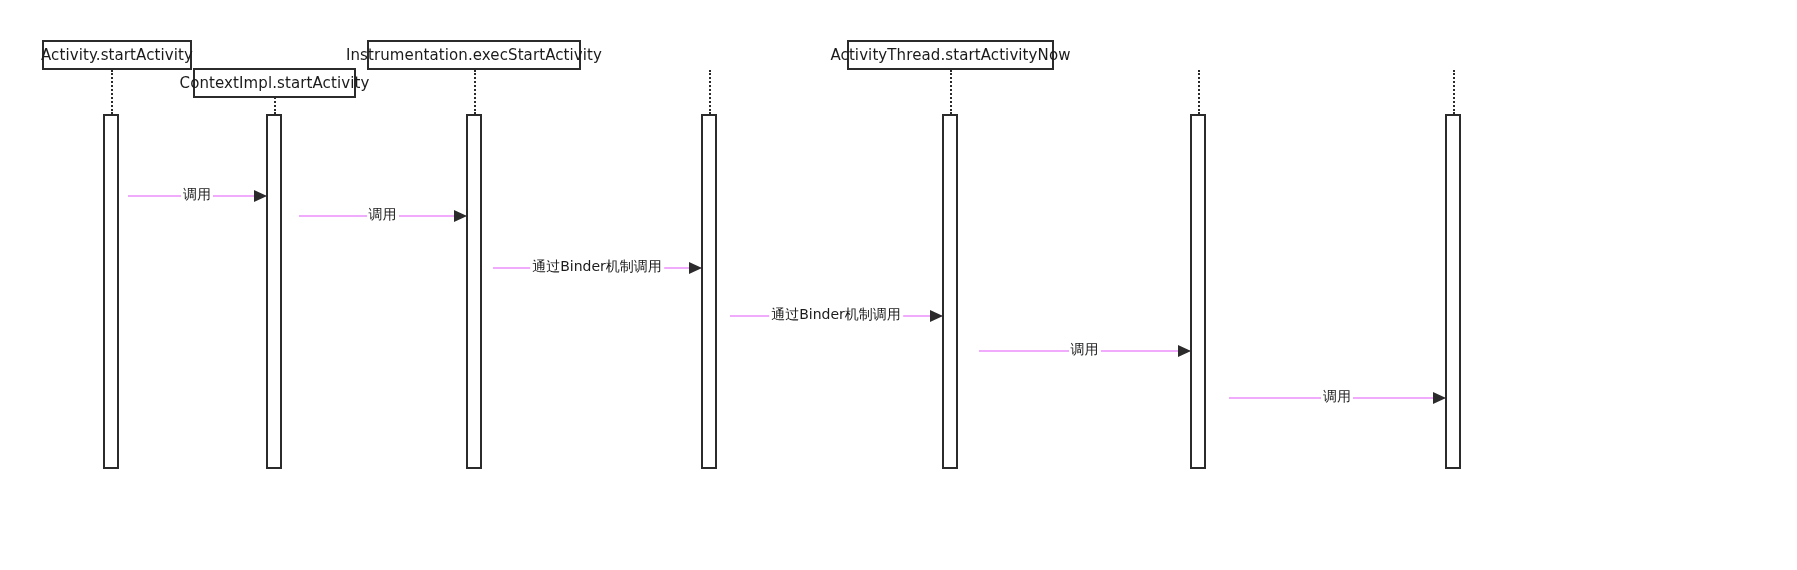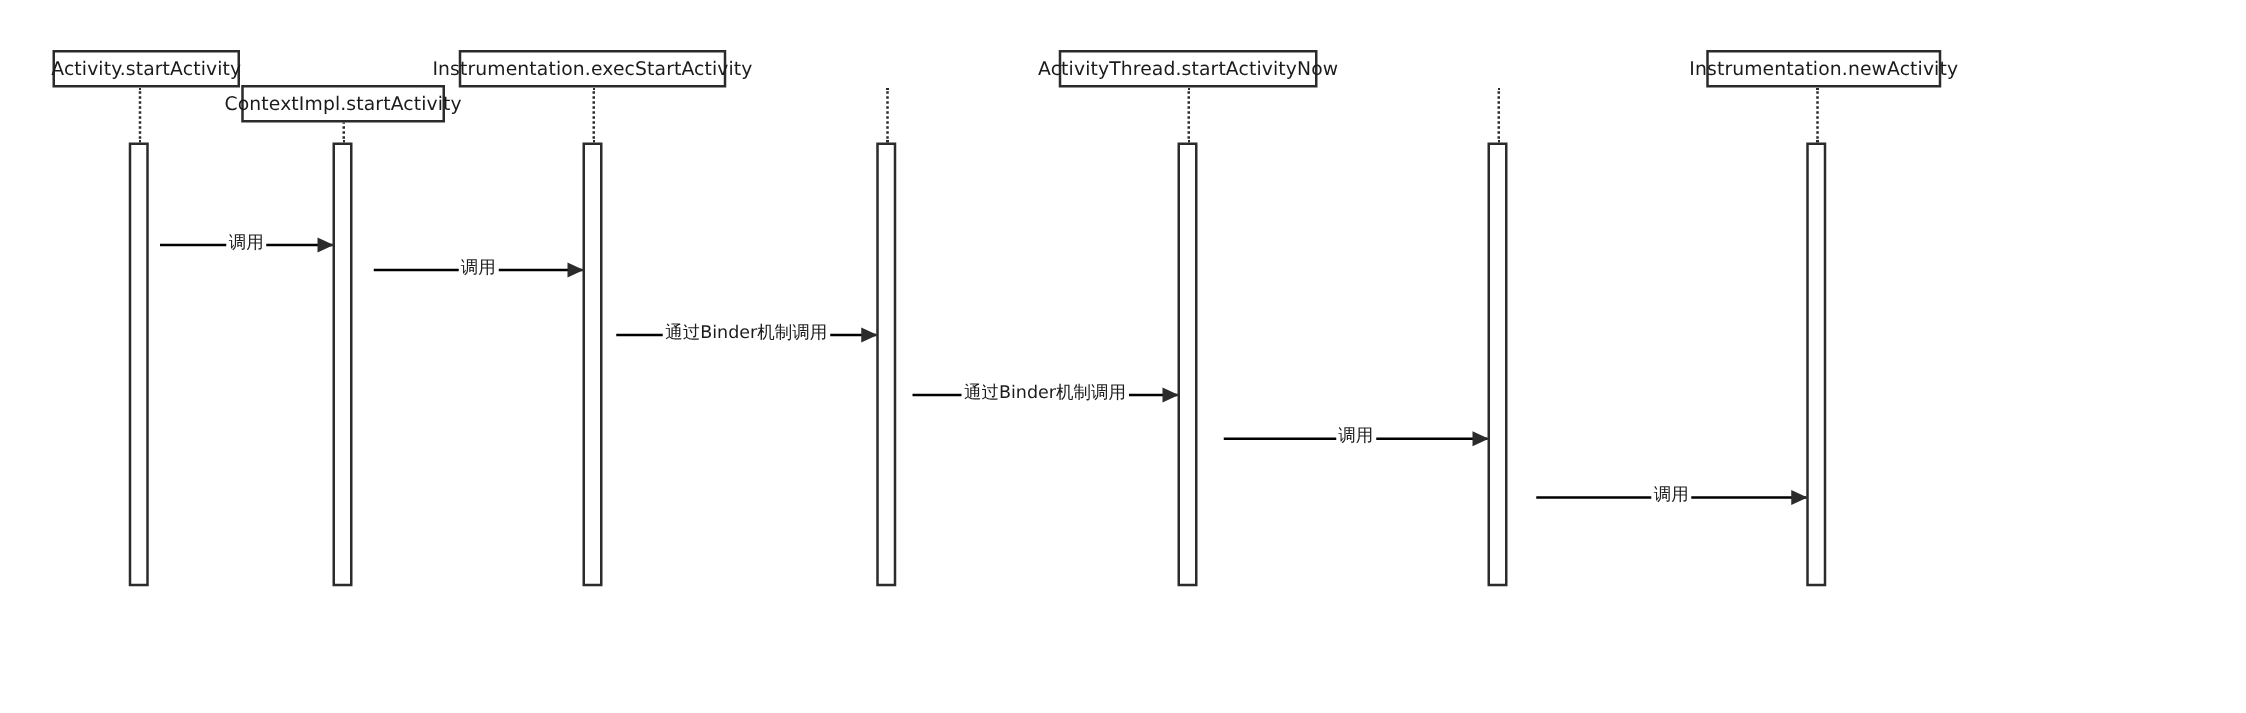--- a/index.html
+++ b/index.html
@@ -53,21 +53,21 @@
     box-sizing: border-box;
     width: 16px;
     border: 2px solid #2b2b2b;
     background: #ffffff;
   }
 
   
   .message {
     position: absolute;
     height: 2px;
-    background: #000000;
+    background: #f0abfc;
   }
   .message-head {
     position: absolute;
     top: -5px;
     right: -1px;
     width: 0;
     height: 0;
     border-top: 6px solid transparent;
     border-bottom: 6px solid transparent;
     border-left: 13px solid #2b2b2b;
@@ -111,23 +111,20 @@
   </div>
   <div class="participant" style="left:193px; top:40px; width:163px;margin-top:28px;">
     <span class="participant-label">ContextImpl.startActivity</span>
   </div>
   <div class="participant" style="left:367px; top:40px; width:214px;">
     <span class="participant-label">Instrumentation.execStartActivity</span>
   </div>
   <div class="participant" style="left:847px; top:40px; width:207px;">
     <span class="participant-label">ActivityThread.startActivityNow</span>
   </div>
-  <div class="participant" style="left:1365px; top:40px; width:188px;">
-    <span class="participant-label">Instrumentation.newActivity</span>
-  </div>
 
   <div class="message" style="left:128px; top:195px; width:138px;">
     <span class="message-head"></span>
     <span class="message-label">调用</span>
   </div>
 
   <div class="message" style="left:299px; top:215px; width:167px;">
     <span class="message-head"></span>
     <span class="message-label">调用</span>
   </div>

